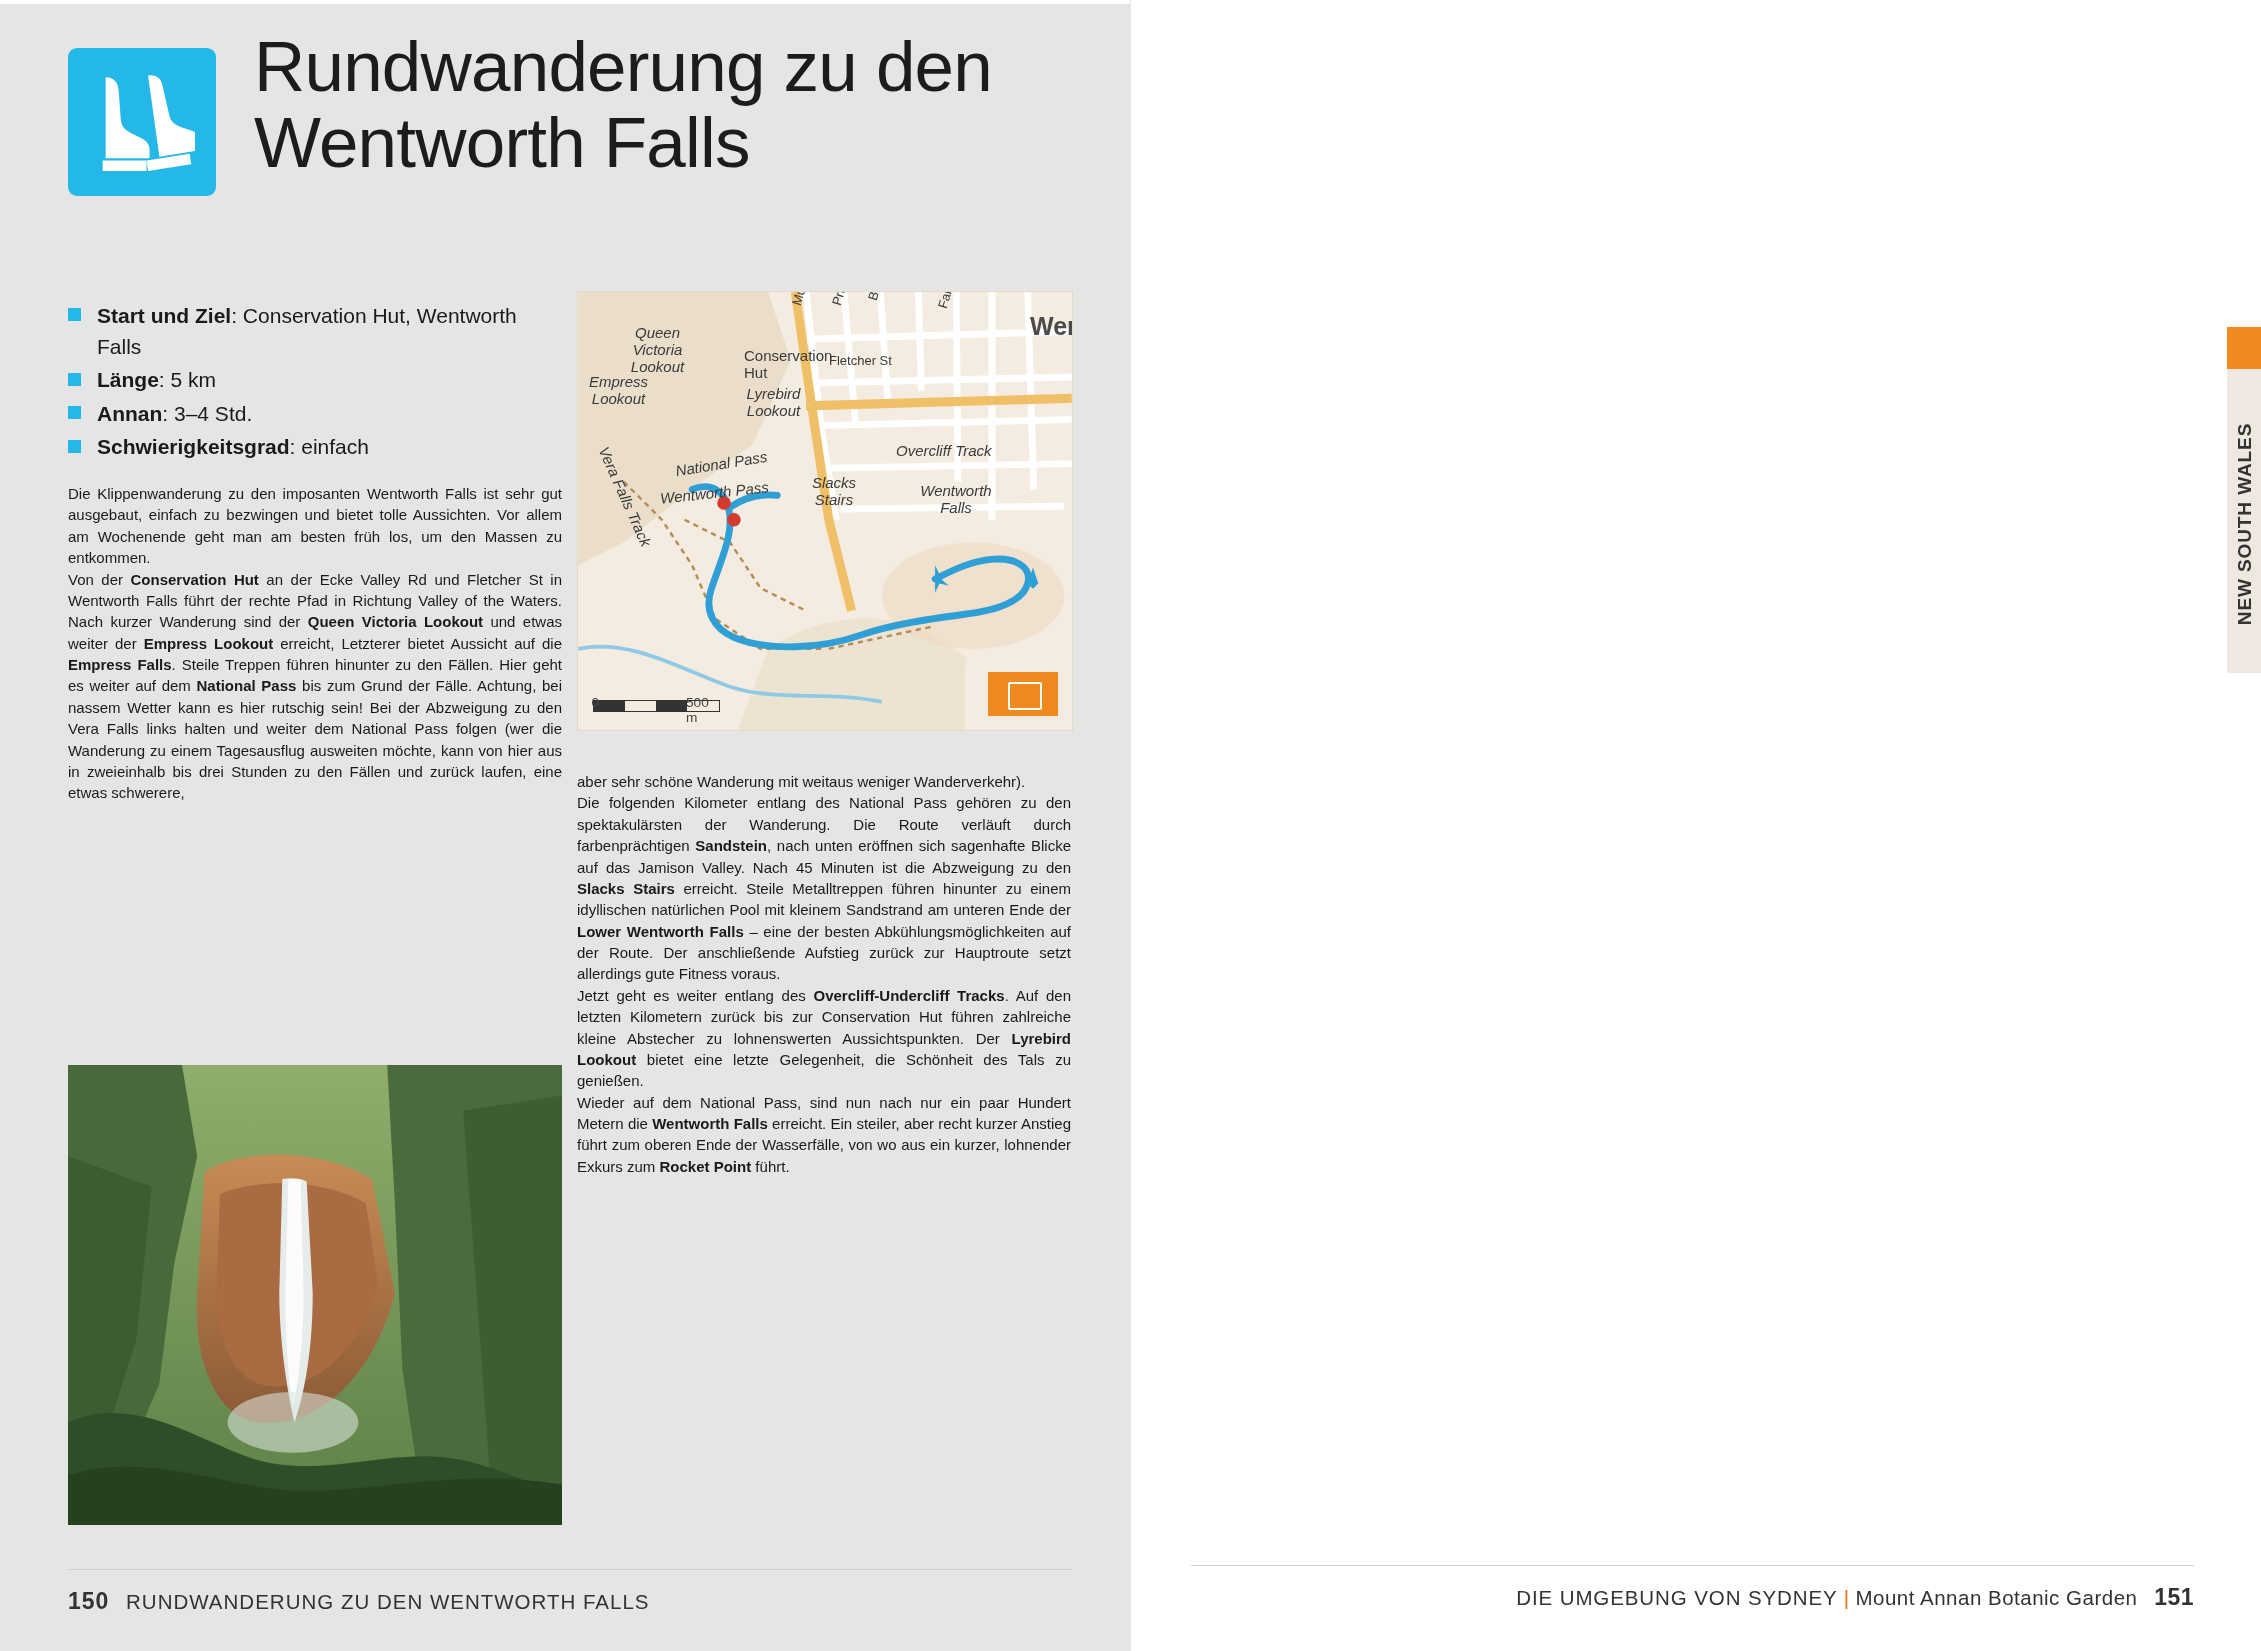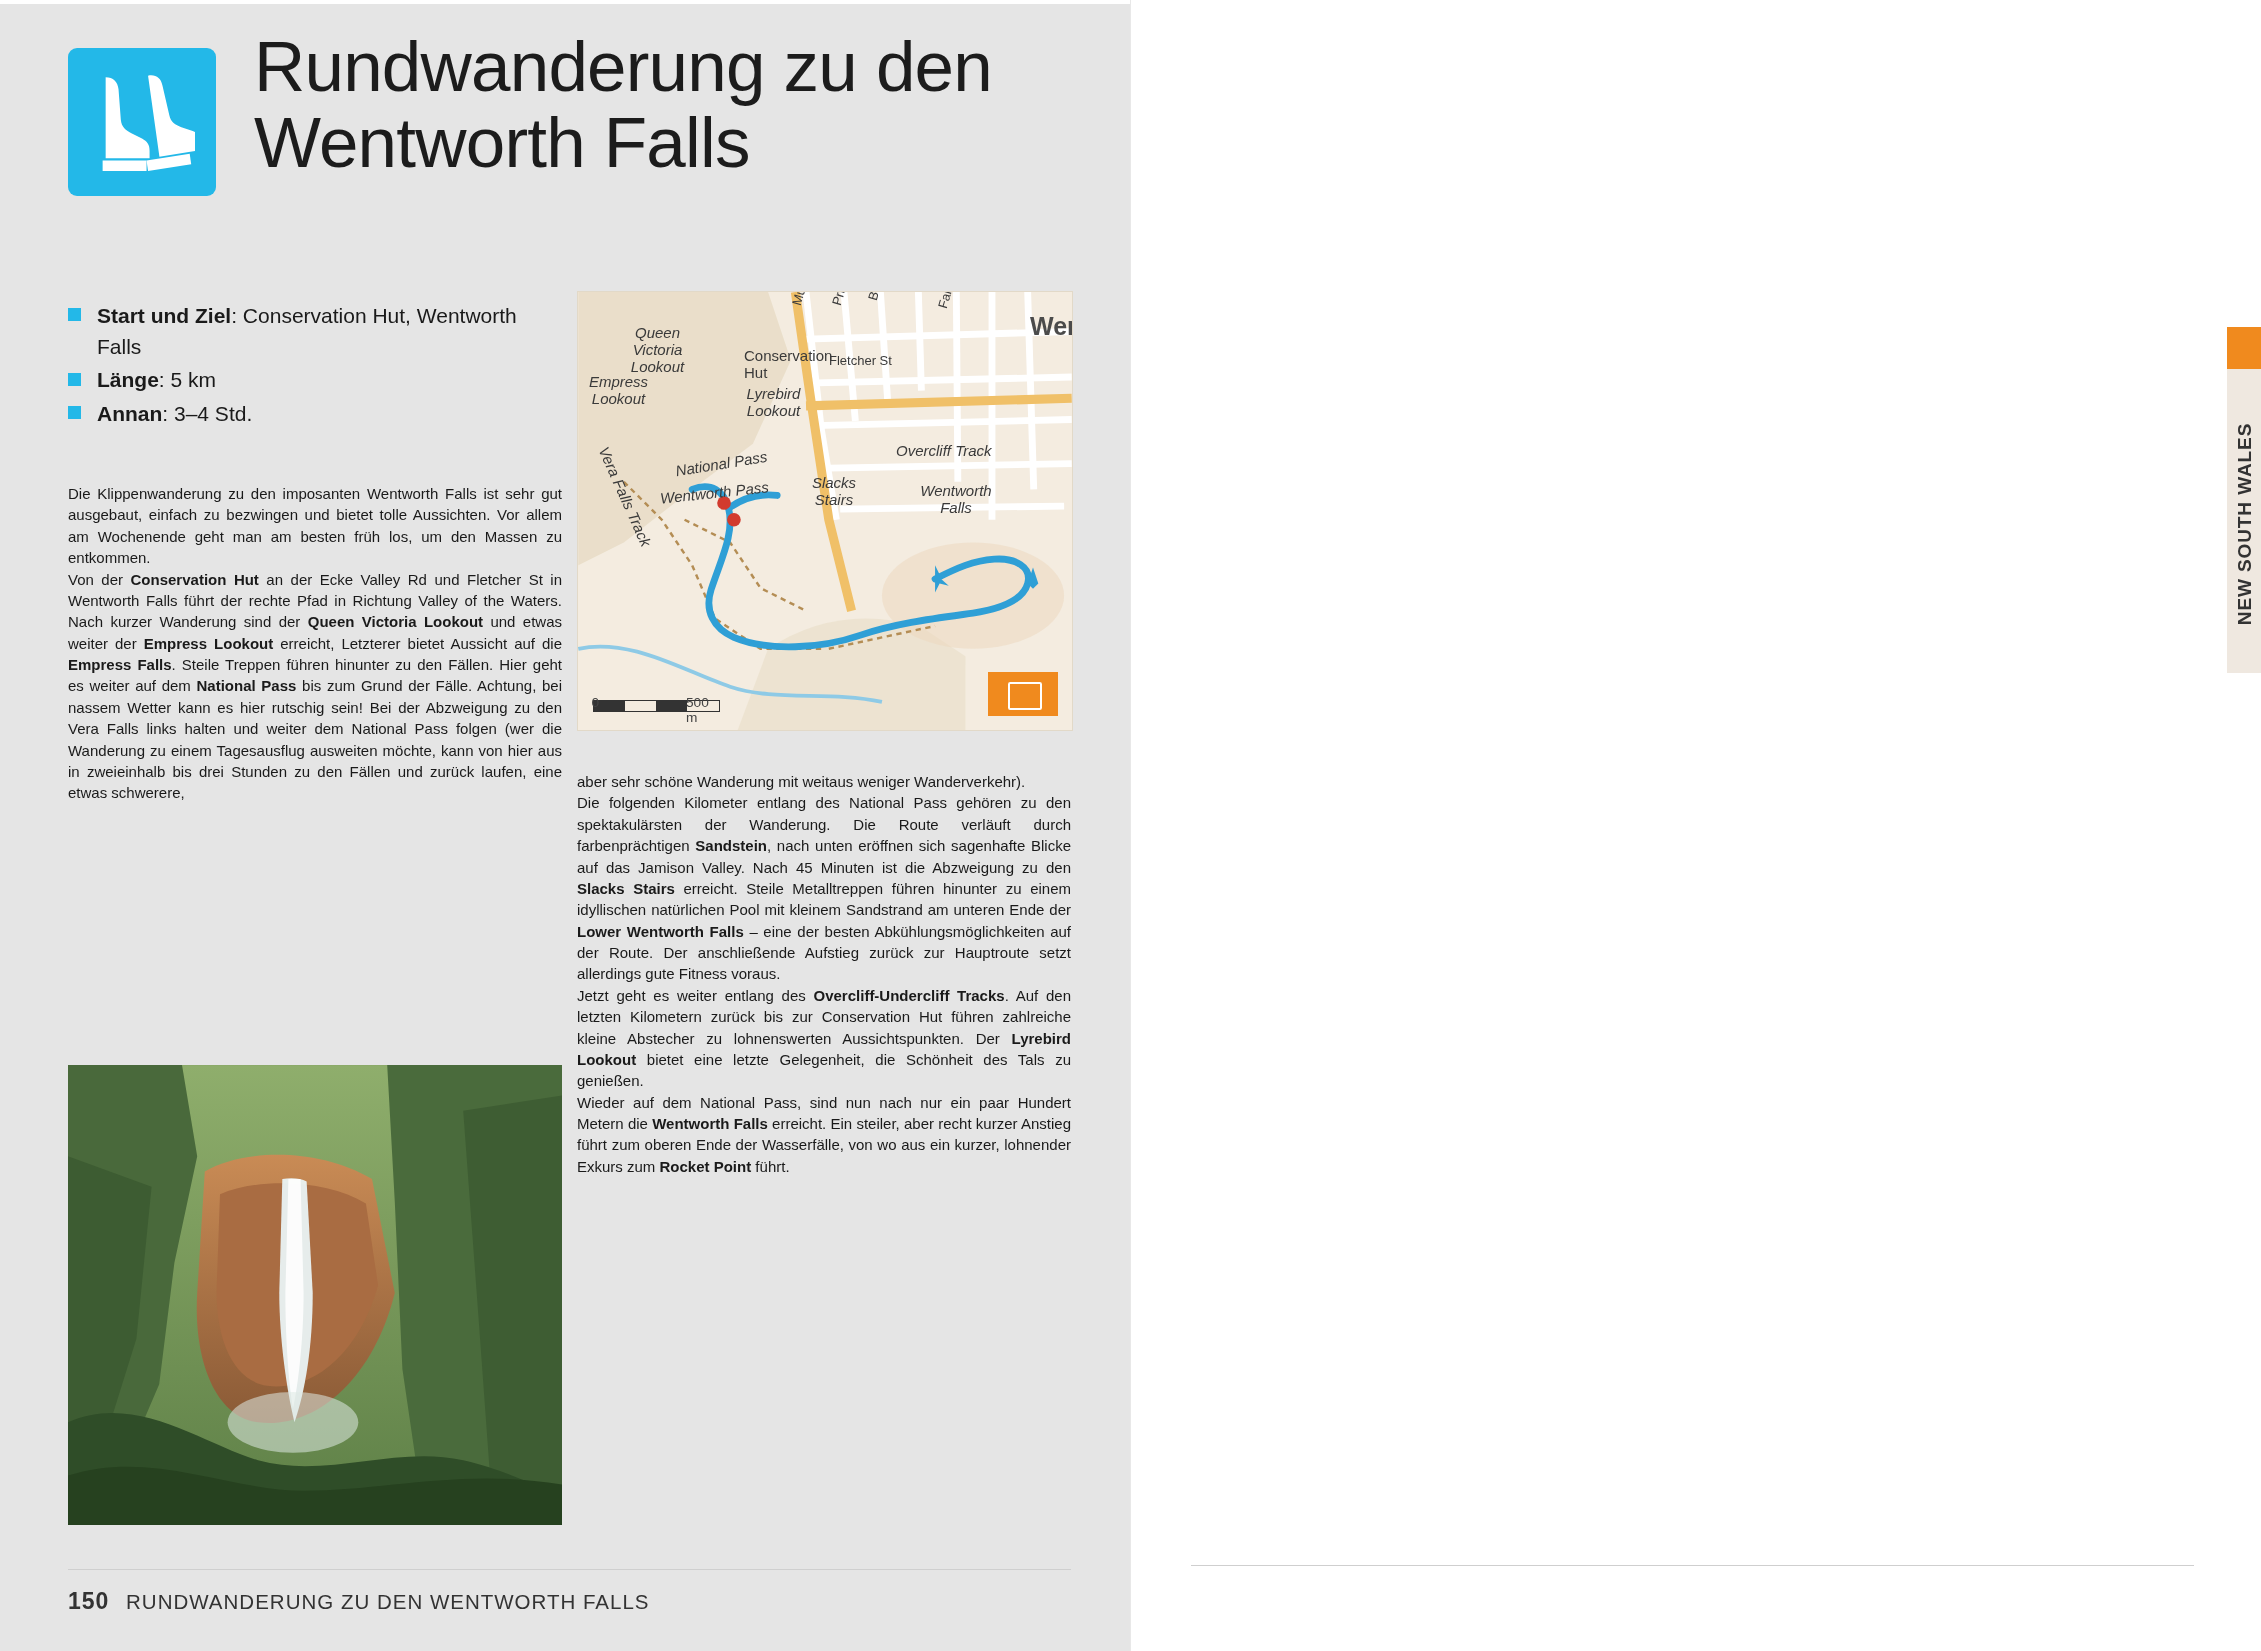--- a/index.html
+++ b/index.html
@@ -110,20 +110,24 @@
         <span class="bullet"></span>
         <b>Start und Ziel</b><span>: Conservation Hut, Wentworth Falls</span>
       </div>
       <div class="fact-row">
         <span class="bullet"></span>
         <b>Länge</b><span>: 5 km</span>
       </div>
       <div class="fact-row">
         <span class="bullet"></span>
         <b>Annan</b><span>: 3–4 Std.</span>
+      </div>
+      <div class="fact-row">
+        <span class="bullet"></span>
+        <b>Schwierigkeitsgrad</b><span>: einfach</span>
       </div>
     </div>
 
     <div class="map">
       <svg width="494" height="438" viewBox="0 0 650 577" style="position:absolute;left:0;top:0;">
         <rect x="0" y="0" width="650" height="577" fill="#f4ece0"></rect>
 
         <path d="M0,0 L250,0 L280,90 L230,200 L150,260 L60,330 L0,360 Z" fill="#e7dcc6" opacity=".85"></path>
         <path d="M250,470 q90,-60 200,-30 l60,40 0,97 -300,0 z" fill="#e9dfca" opacity=".7"></path>
         <ellipse cx="520" cy="400" rx="120" ry="70" fill="#ecd9bf" opacity=".55"></ellipse>
@@ -253,16 +257,19 @@
   <div class="gutter"></div>
 
   <div class="right-page">
 
     <div class="side-tab-top"></div>
     <div class="side-tab" style="top:369px;height:304px;">
       <span>NEW SOUTH WALES</span>
     </div>
 
     <div class="rule" style="right:68px;bottom:85px;width:1003px;"></div>
+    <div class="footer-right">
+      <span class="caps">DIE UMGEBUNG VON SYDNEY</span><span class="sep">|</span><span>Mount Annan Botanic Garden</span><span class="pg">151</span>
+    </div>
   </div>
 
 </div>
 
 
 </body></html>

